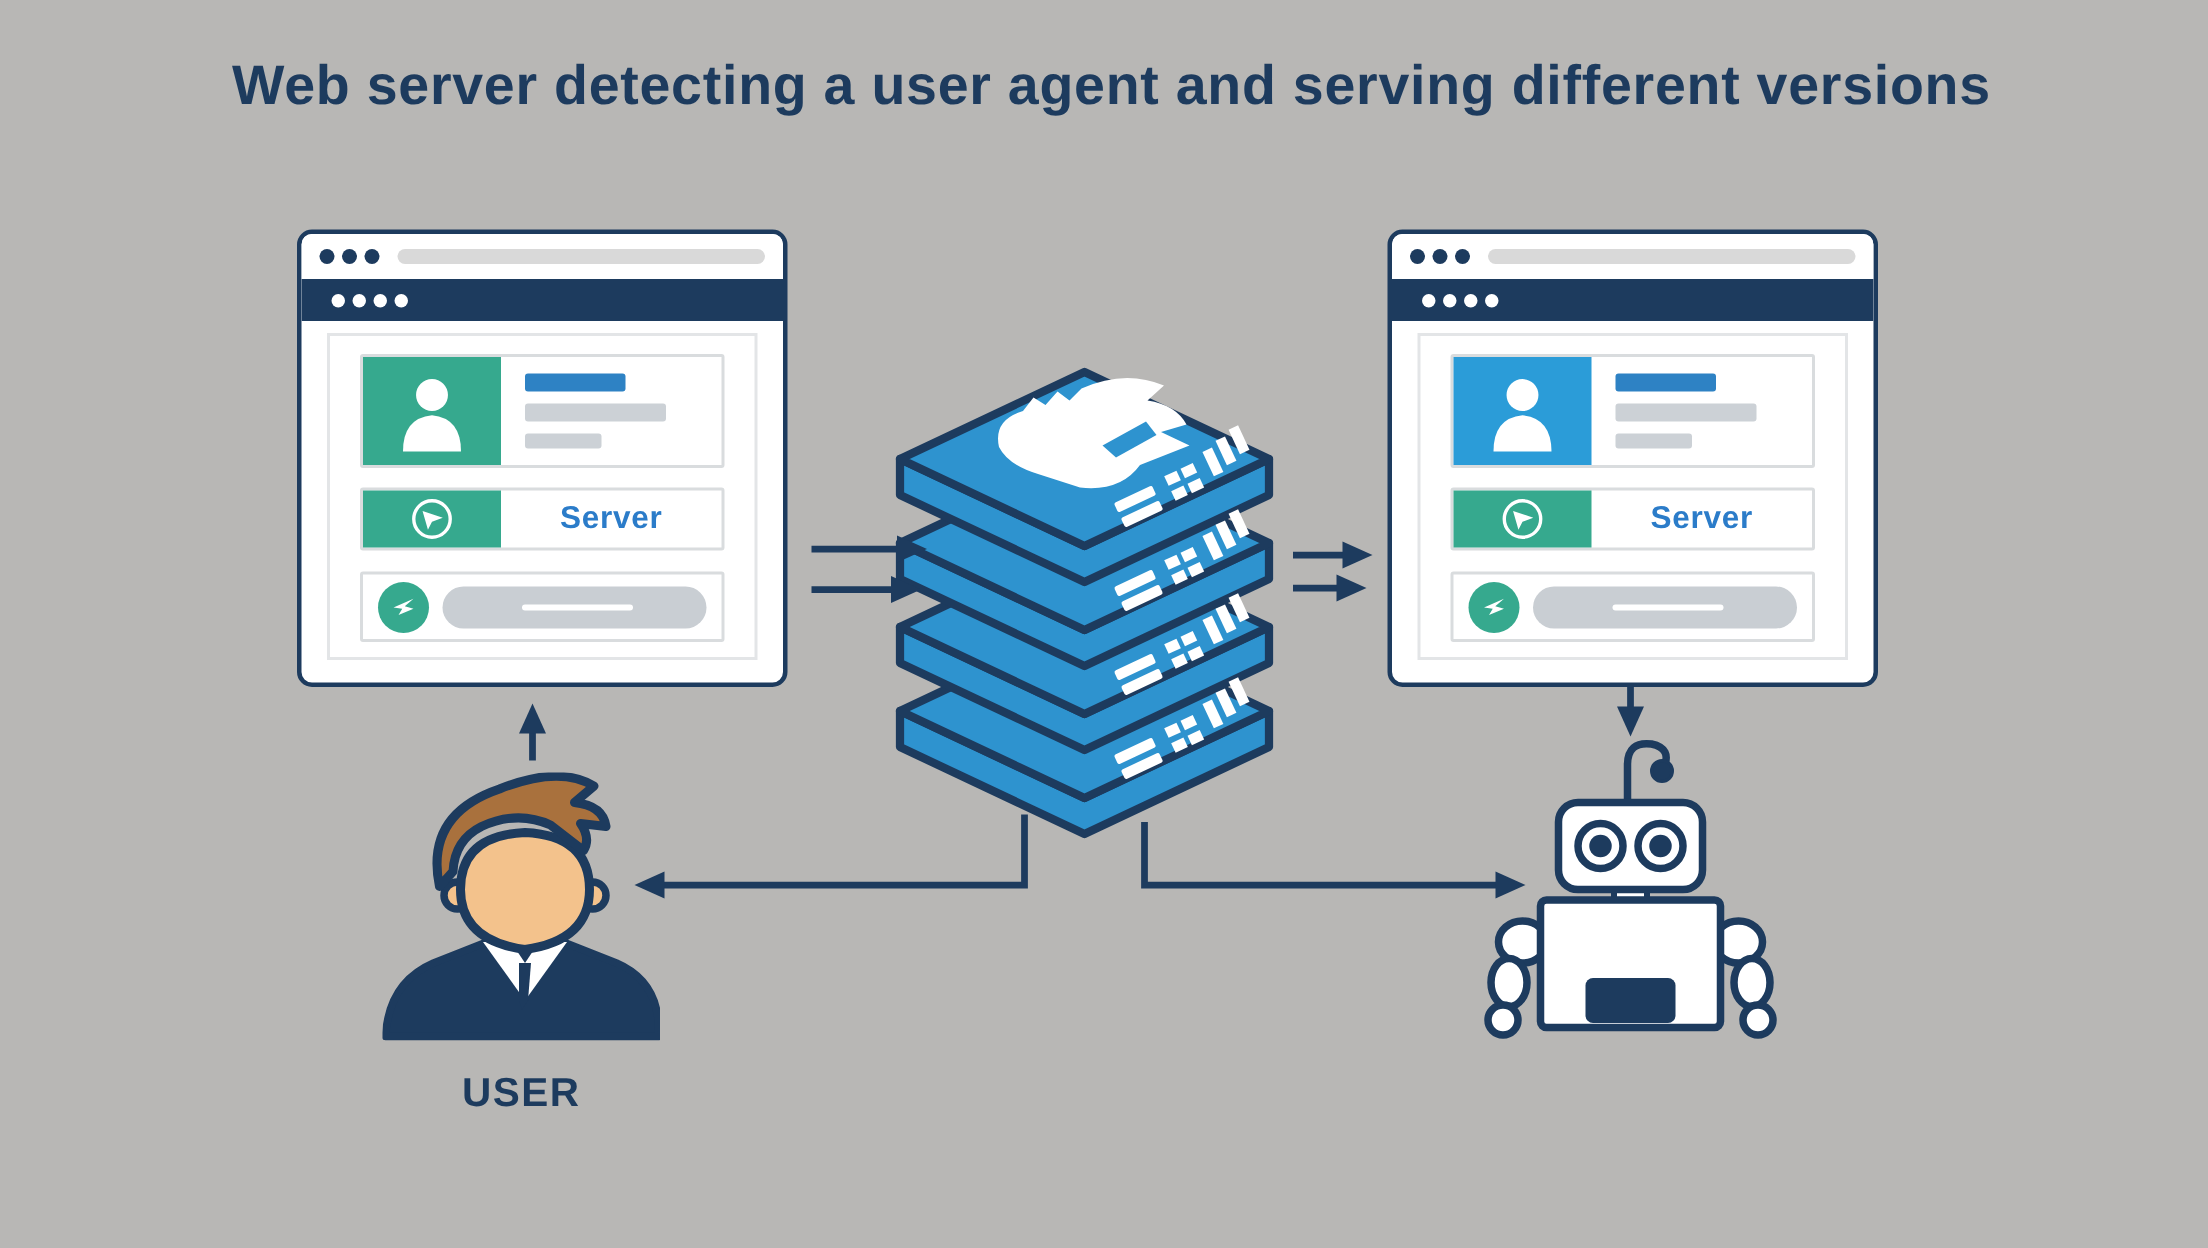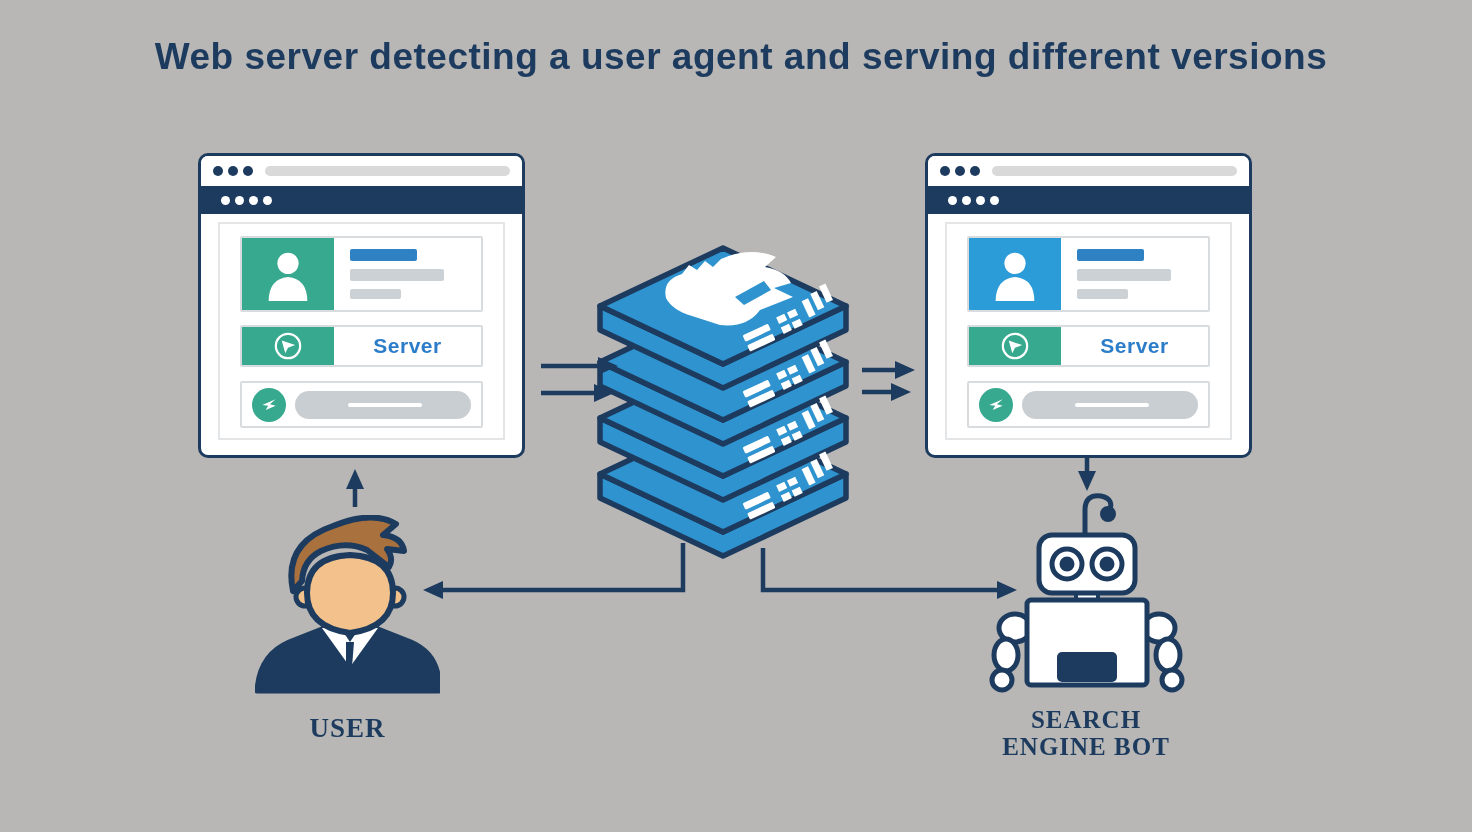--- a/index.html
+++ b/index.html
@@ -50,21 +50,21 @@
   .circle-icon{width:34px;height:34px;border-radius:50%;background:var(--teal);
     display:flex;align-items:center;justify-content:center;flex:0 0 auto;}
   .pill{position:relative;flex:1;height:28px;border-radius:14px;background:#c9ced3;}
   .pill i{position:absolute;left:30%;top:calc(50% - 2px);width:42%;height:4px;background:#fff;border-radius:2px;}
   
   .server-svg{position:absolute;left:578px;top:234px;z-index:3;}
   .overlay{position:absolute;left:0;top:0;z-index:6;pointer-events:none;}
   .user-svg{position:absolute;left:255px;top:515px;z-index:2;}
   .robot-svg{position:absolute;left:975px;top:488px;z-index:2;}
   .actor-label{
-    position:absolute;text-align:center;color:var(--navy);font-weight:800;letter-spacing:1px;font-family:Liberation Serif, serif;
+    position:absolute;text-align:center;color:var(--navy);font-weight:800;letter-spacing:1px;
   }
   .user-label{left:255px;width:185px;top:713px;font-size:27px;}
   .bot-label{left:946px;width:280px;top:706px;font-size:25px;line-height:27px;}
   
   .f-navy{fill:var(--navy);} .s-navy{stroke:var(--navy);}
   .f-blue{fill:var(--server-blue);}
   .f-skin{fill:var(--skin);} .f-hair{fill:var(--hair);}
 </style>
 </head>
 <body>
@@ -328,18 +328,14 @@
       <g>
         <circle cx="92" cy="76" r="15" fill="#fff" stroke-width="5"></circle>
         <circle class="f-navy" cx="92" cy="76" r="7.5" stroke="none"></circle>
         <circle cx="132" cy="76" r="15" fill="#fff" stroke-width="5"></circle>
         <circle class="f-navy" cx="132" cy="76" r="7.5" stroke="none"></circle>
       </g>
 
       <rect class="f-navy" x="82" y="164" width="60" height="30" rx="5" stroke="none"></rect>
     </g>
   </svg>
-  <div class="actor-label bot-label">
-    <div>SEARCH</div>
-    <div>ENGINE BOT</div>
-  </div>
 
 </div>
 
 </body></html>

